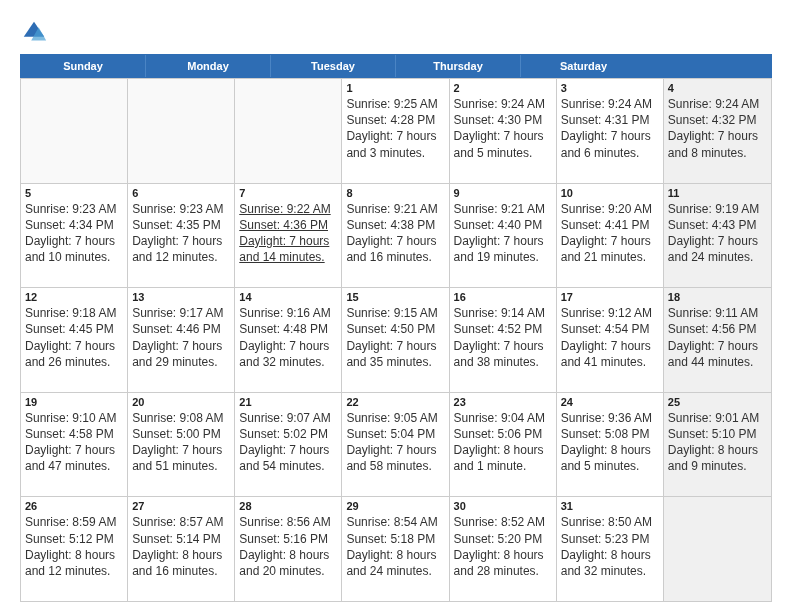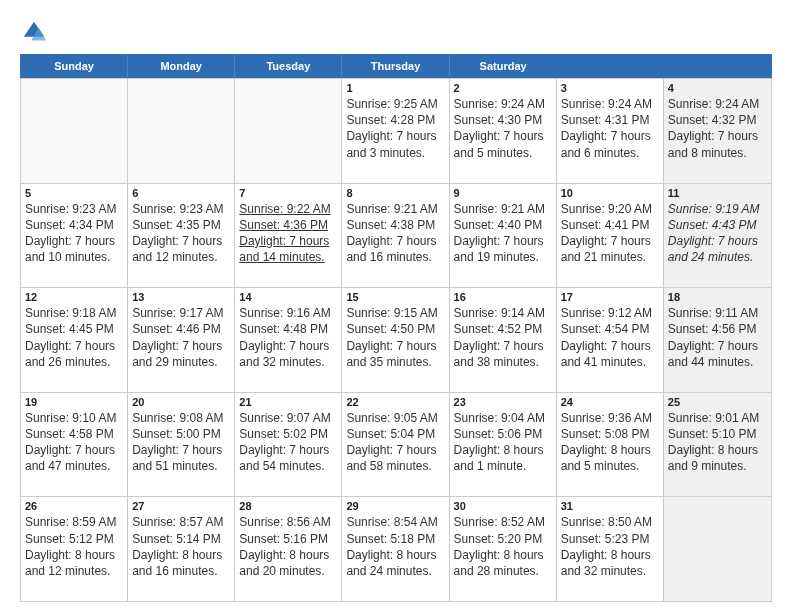--- a/index.html
+++ b/index.html
@@ -60,21 +60,21 @@
       font-size: 14px;
       color: #555;
     }
     .calendar {
       flex: 1;
       display: flex;
       flex-direction: column;
     }
     .cal-header-row {
       display: grid;
-      grid-template-columns: repeat(7, 1fr);
+      grid-template-columns: repeat(6, 1fr);
       background: #2e6db4;
       border: 1px solid #2e6db4;
     }
     .cal-header-cell {
       color: #fff;
       font-size: 11px;
       font-weight: bold;
       padding: 5px 4px;
       text-align: center;
       border-right: 1px solid #4a84c4;
@@ -219,21 +219,21 @@
           </div>
           <div class="cal-cell">
             <div class="day-num">10</div>
             <div class="cell-text" style="white-space: pre-line;">Sunrise: 9:20 AM
 Sunset: 4:41 PM
 Daylight: 7 hours
 and 21 minutes.</div>
           </div>
           <div class="cal-cell shaded">
             <div class="day-num">11</div>
-            <div class="cell-text" style="white-space: pre-line; font-style: italic;">Sunrise: 9:19 AM
+            <div class="cell-text" style="white-space: pre-line;">Sunrise: 9:19 AM
 Sunset: 4:43 PM
 Daylight: 7 hours
 and 24 minutes.</div>
           </div>
         </div>
         <div class="cal-week">
           <div class="cal-cell">
             <div class="day-num">12</div>
             <div class="cell-text" style="white-space: pre-line;">Sunrise: 9:18 AM
 Sunset: 4:45 PM

